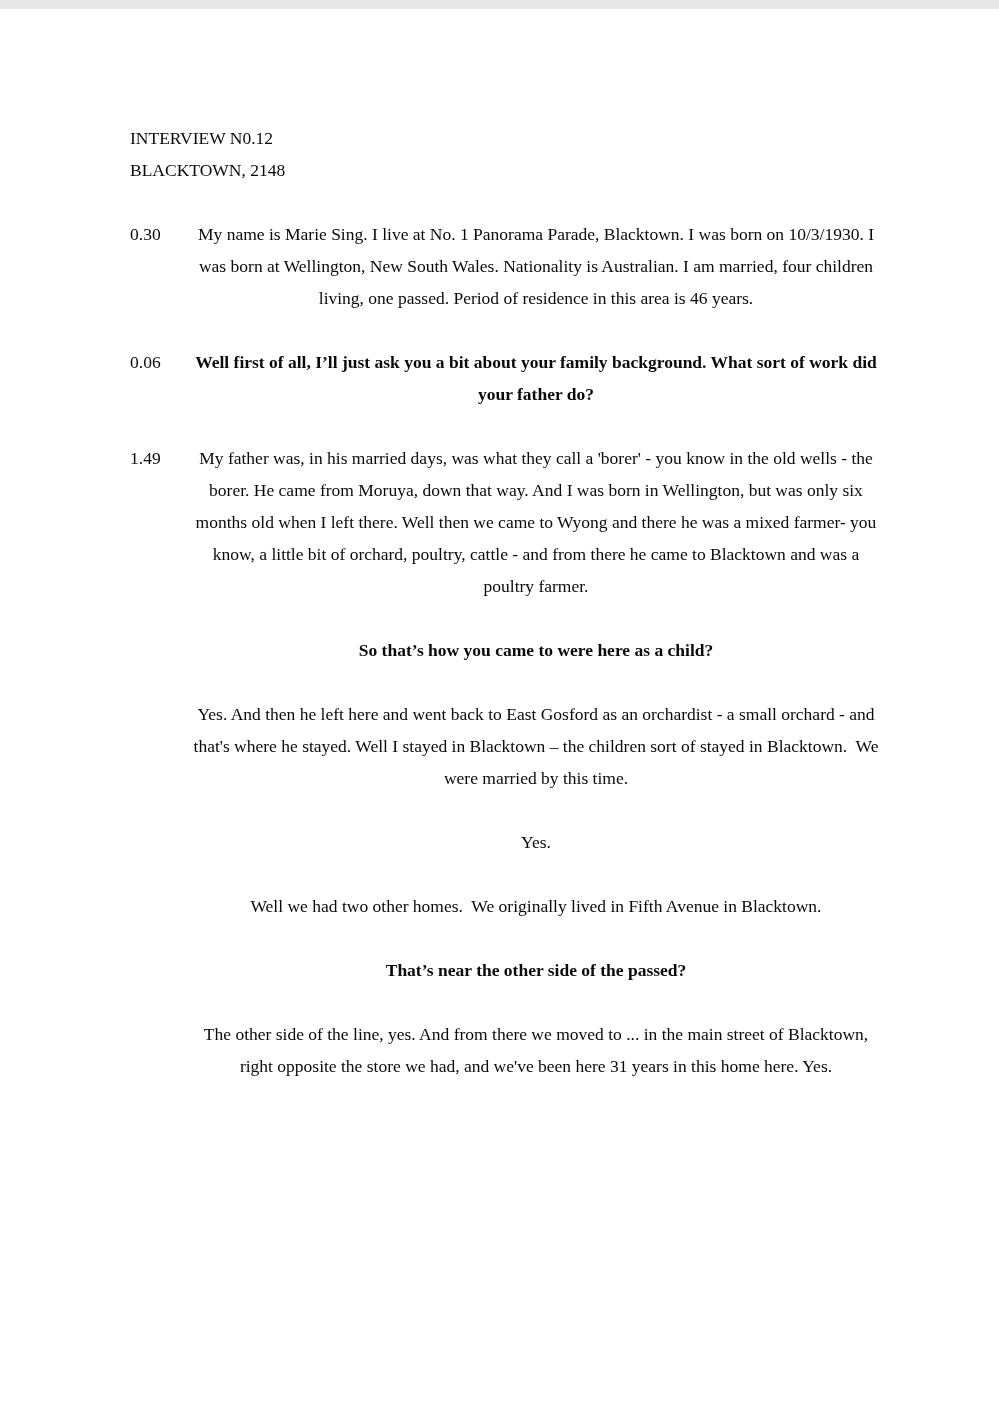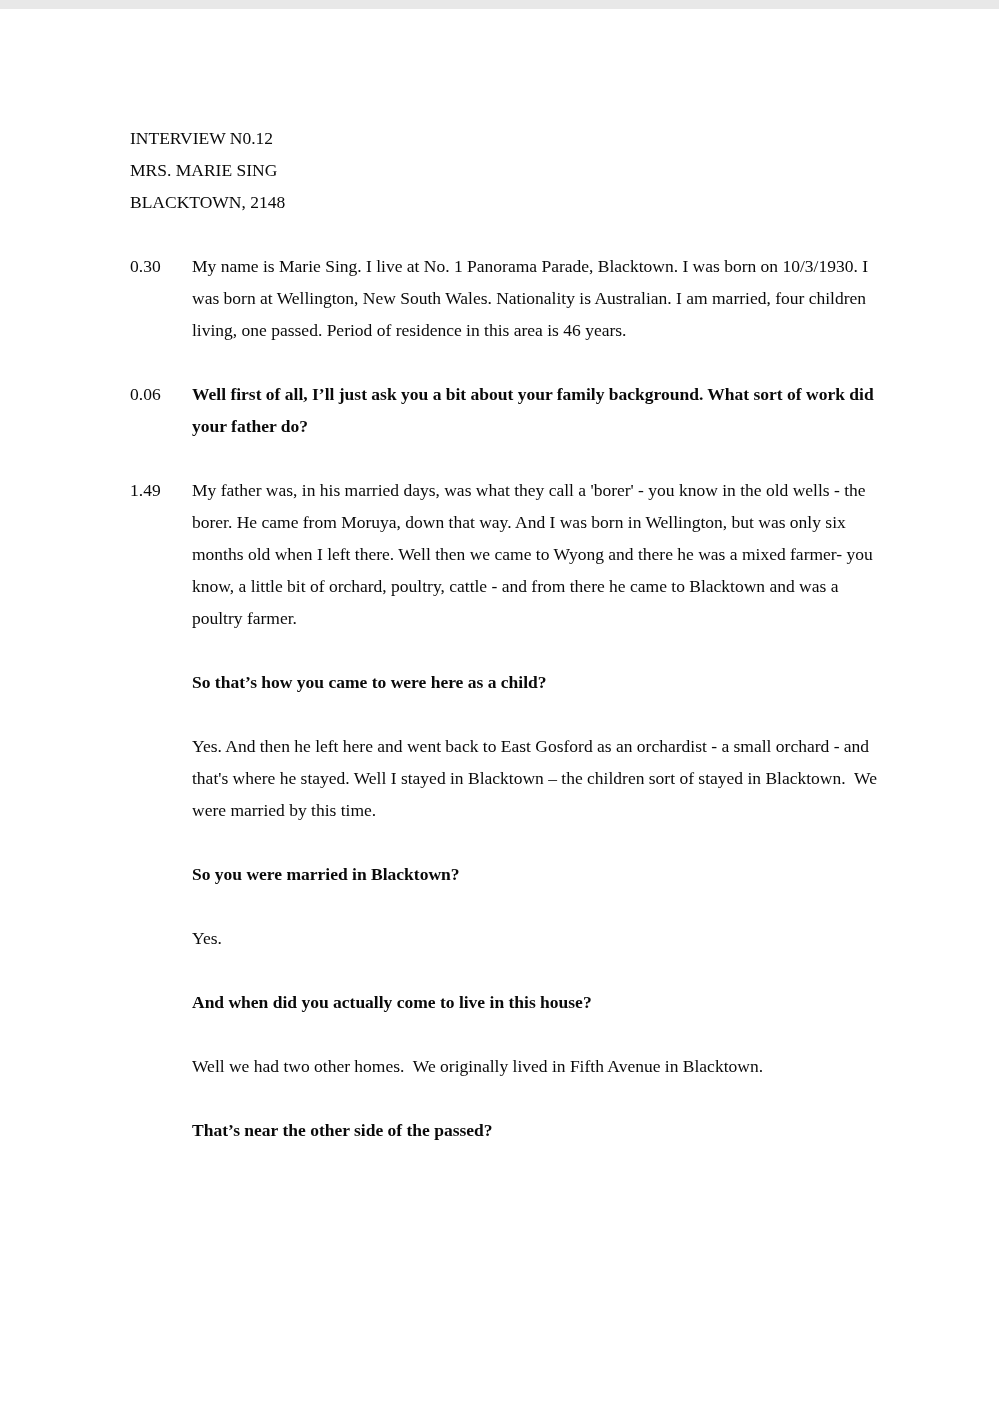--- a/index.html
+++ b/index.html
@@ -30,34 +30,34 @@
     margin-bottom: 32px;
     align-items: flex-start;
   }
   .entry .time {
     width: 62px;
     flex: none;
   }
   .entry .text {
     flex: 1;
     white-space: pre-wrap;
+    text-align: center;
   }
   .entry.bold .text { font-weight: bold; }
 </style>
 </head>
 <body>
 
 <div class="page">
   <div class="content">
 
     <div class="doc-header">
       <div class="header-row1">
         <div class="header-col1">INTERVIEW N0.12</div>
       </div>
-      <div>MRS. MARIE SING</div>
       <div>BLACKTOWN, 2148</div>
     </div>
 
     <div>
         <div class="entry">
           <div class="time">0.30</div>
           <div class="text">My name is Marie Sing. I live at No. 1 Panorama Parade, Blacktown. I was born on 10/3/1930. I was born at Wellington, New South Wales. Nationality is Australian. I am married, four children living, one passed. Period of residence in this area is 46 years.</div>
         </div>
         <div class="entry bold">
           <div class="time">0.06</div>
@@ -68,36 +68,32 @@
           <div class="text">My father was, in his married days, was what they call a 'borer' - you know in the old wells - the borer. He came from Moruya, down that way. And I was born in Wellington, but was only six months old when I left there. Well then we came to Wyong and there he was a mixed farmer- you know, a little bit of orchard, poultry, cattle - and from there he came to Blacktown and was a poultry farmer.</div>
         </div>
         <div class="entry bold">
           <div class="time"></div>
           <div class="text">So that’s how you came to were here as a child?</div>
         </div>
         <div class="entry">
           <div class="time"></div>
           <div class="text">Yes. And then he left here and went back to East Gosford as an orchardist - a small orchard - and that's where he stayed. Well I stayed in Blacktown – the children sort of stayed in Blacktown.  We were married by this time.</div>
         </div>
-        <div class="entry bold">
-          <div class="time"></div>
-          <div class="text">So you were married in Blacktown?</div>
-        </div>
         <div class="entry">
           <div class="time"></div>
           <div class="text">Yes.</div>
-        </div>
-        <div class="entry bold">
-          <div class="time"></div>
-          <div class="text">And when did you actually come to live in this house?</div>
         </div>
         <div class="entry">
           <div class="time"></div>
           <div class="text">Well we had two other homes.  We originally lived in Fifth Avenue in Blacktown.</div>
         </div>
         <div class="entry bold">
           <div class="time"></div>
           <div class="text">That’s near the other side of the passed?</div>
         </div>
+        <div class="entry">
+          <div class="time"></div>
+          <div class="text">The other side of the line, yes. And from there we moved to ... in the main street of Blacktown, right opposite the store we had, and we've been here 31 years in this home here. Yes.</div>
+        </div>
       </div>
 
   </div>
 </div>
 
 </body></html>

